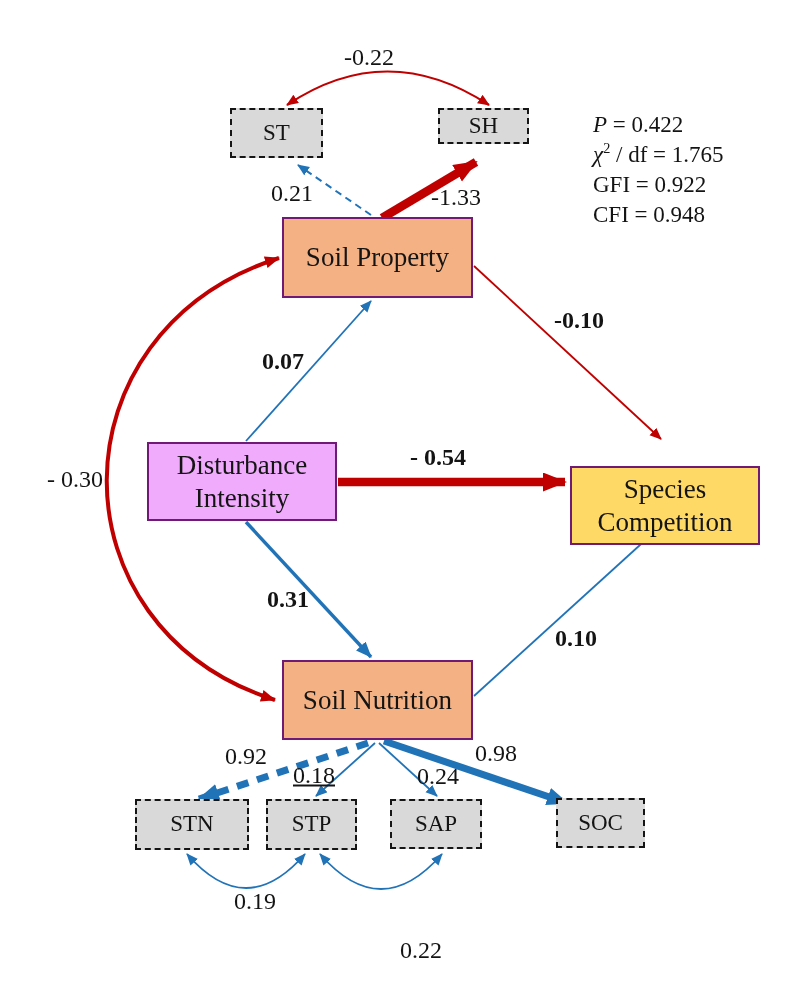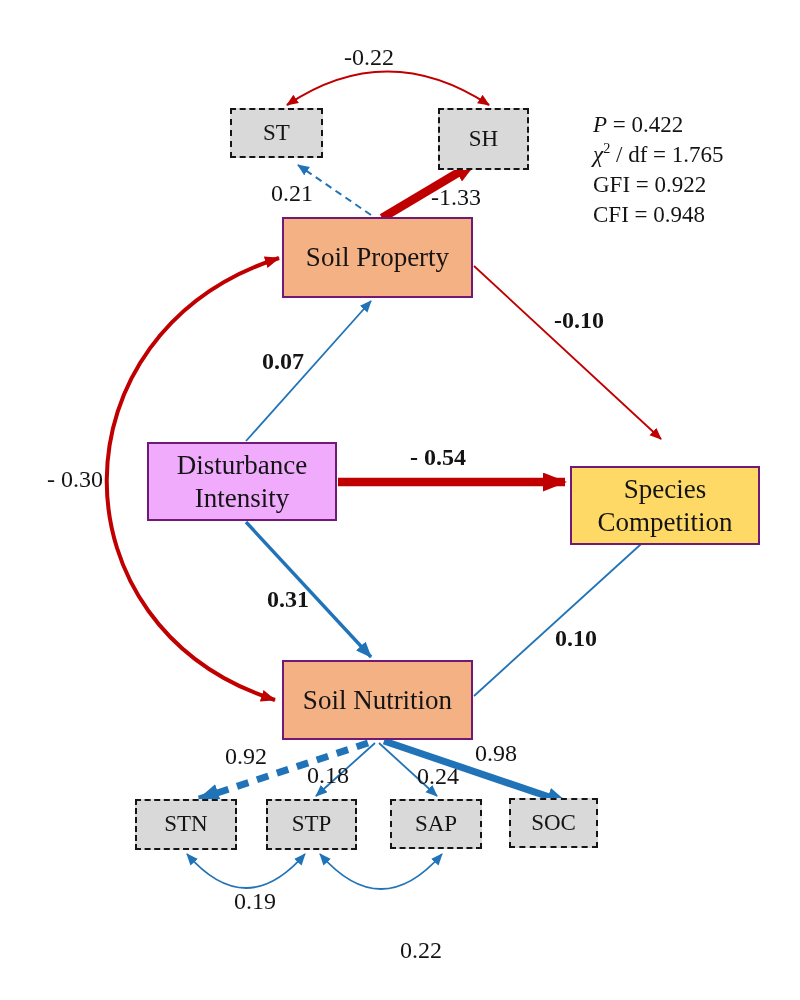--- a/index.html
+++ b/index.html
@@ -16,41 +16,41 @@
   .indicator{border:2.5px dashed #151515;background:#D9D9D9;font-size:23px;}
   .fill-orange{background:#F4B183;}
   .fill-green{background:#f0abfc;}
   .fill-yellow{background:#FFD966;margin-top:24px;}
   .elabel{
     position:absolute;transform:translate(-50%,-50%);font-size:24px;white-space:nowrap;
   }
   .bold{font-weight:bold;}
   
   .n-st {left:230px;top:108px;width:93px;height:50px;}
-  .n-sh {left:438px;top:108px;width:91px;height:62px;}
+  .n-sh {left:438px;top:108px;width:91px;height:36px;}
   .n-sp {left:282px;top:217px;width:191px;height:81px;}
   .n-di {left:147px;top:442px;width:190px;height:79px;}
   .n-sc {left:570px;top:442px;width:190px;height:79px;}
   .n-sn {left:282px;top:660px;width:191px;height:80px;}
-  .n-stn{left:135px;top:799px;width:102px;height:51px;}
+  .n-stn{left:135px;top:799px;width:114px;height:51px;}
   .n-stp{left:266px;top:799px;width:91px;height:51px;}
   .n-sap{left:382px;top:799px;width:92px;height:50px;margin-left:8px;}
-  .n-soc{left:509px;top:798px;width:89px;height:50px;}
+  .n-soc{left:556px;top:798px;width:89px;height:50px;}
   
   .l-cov-st-sh {left:369px;top:57px;}
   .l-loading-st{left:292px;top:193px;}
   .l-loading-sh{left:456px;top:197px;}
   .l-di-sp     {left:283px;top:361px;}
   .l-di-sc     {left:438px;top:457px;}
   .l-sp-sc     {left:579px;top:320px;}
   .l-di-sn     {left:288px;top:599px;}
   .l-sn-sc     {left:576px;top:638px;}
   .l-cov-sp-sn {left:75px; top:479px;}
   .l-loading-stn{left:246px;top:756px;}
-  .l-loading-stp{left:328px;top:775px;}
+  .l-loading-stp{left:314px;top:775px;text-decoration:underline;}
   .l-loading-sap{left:438px;top:776px;}
   .l-loading-soc{left:496px;top:753px;}
   .l-cov-stn-stp{left:244px;top:901px;margin-left:11px;}
   .l-cov-stp-sap{left:377px;top:950px;margin-left:44px;}
   
   .stats{position:absolute;left:593px;top:110px;font-size:23px;line-height:30px;}
   .stats .row{height:30px;}
   .stats i{font-style:italic;}
   .stats sup{font-size:0.62em;vertical-align:super;line-height:0;}
 </style>

